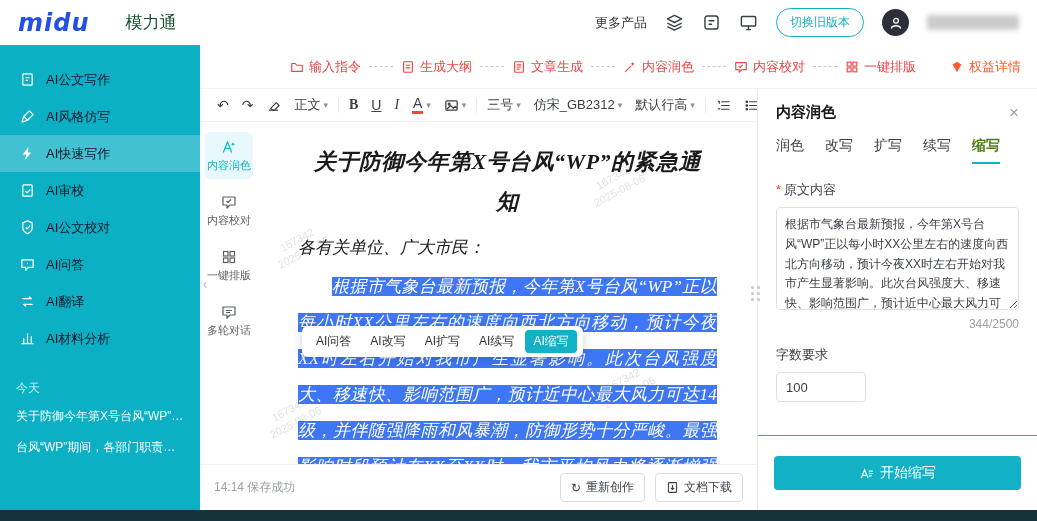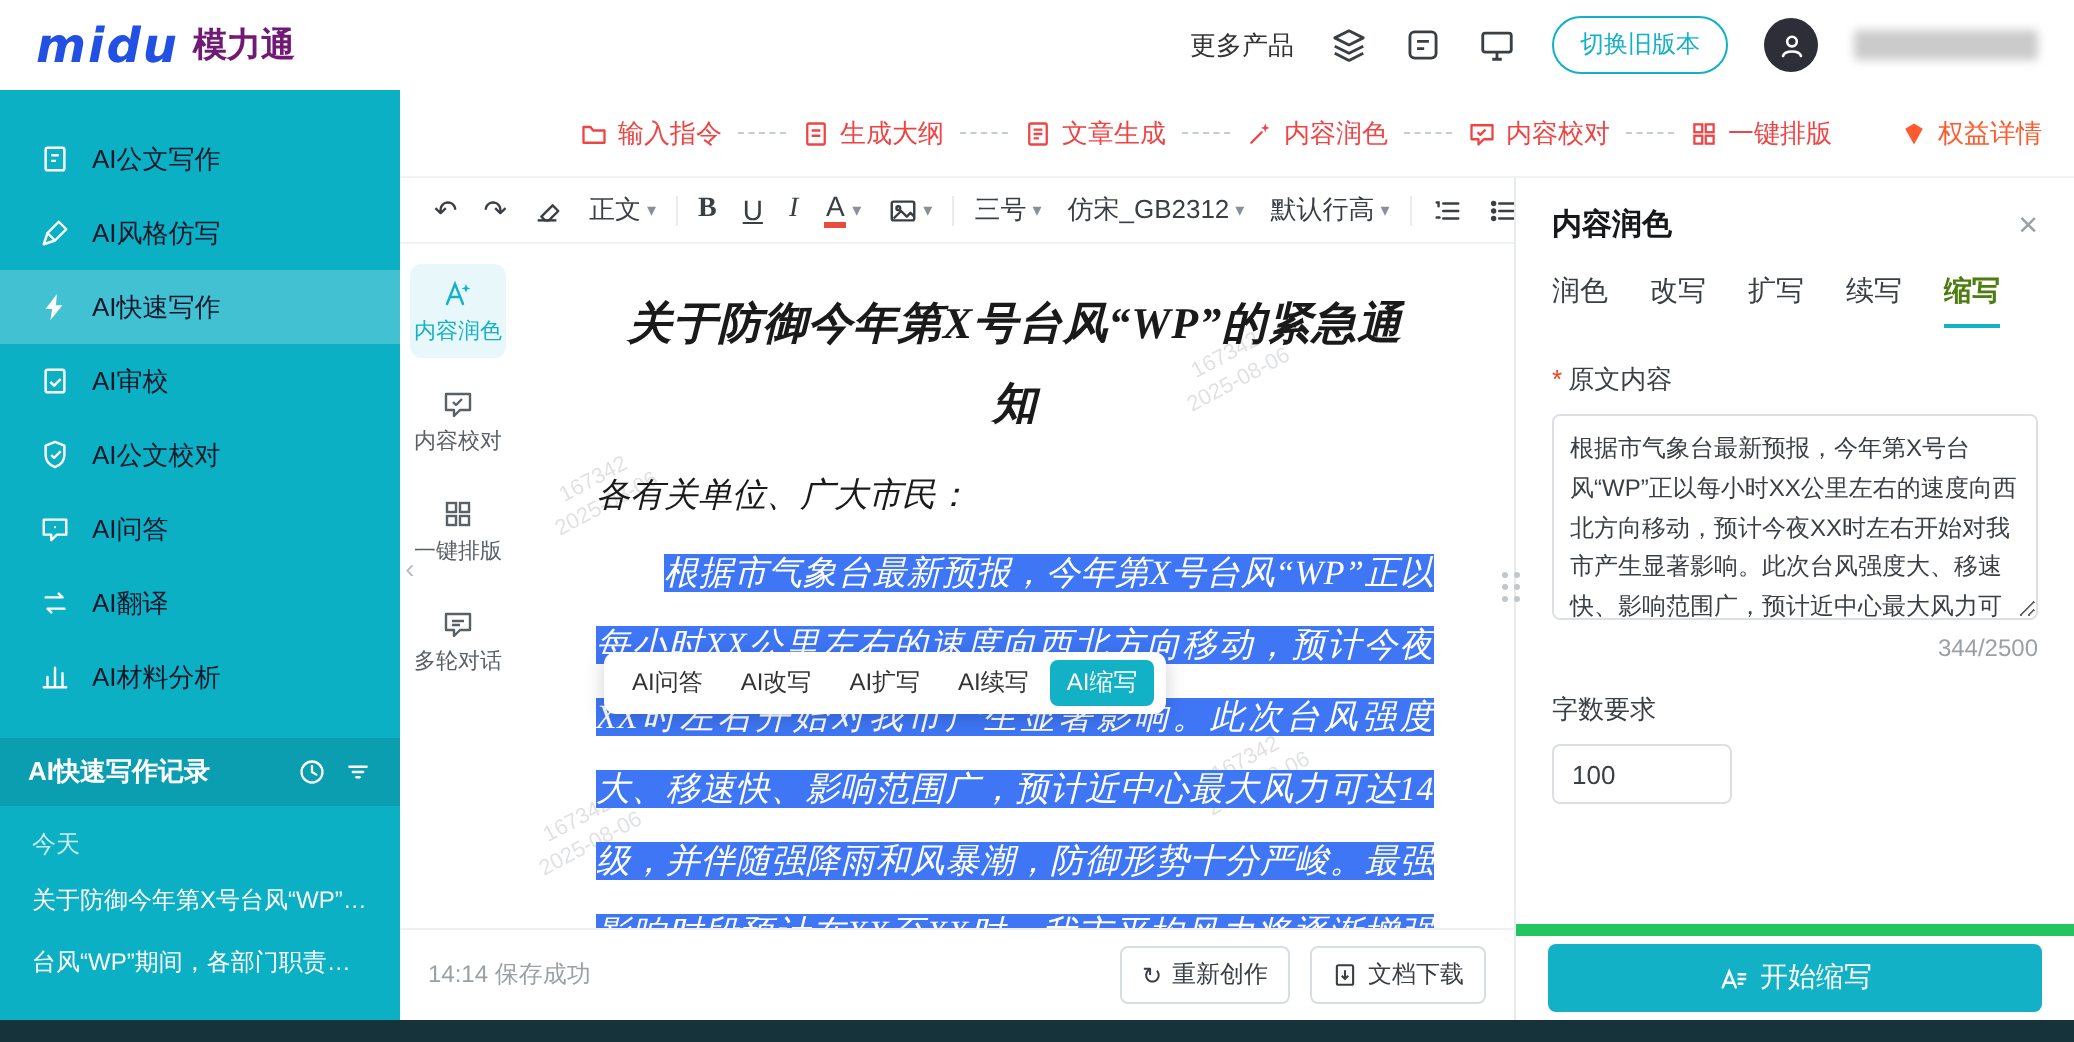--- a/index.html
+++ b/index.html
@@ -4,21 +4,21 @@
 <style>
   * { margin:0; padding:0; box-sizing:border-box; }
   html,body { width:1037px; height:521px; }
   body { font-family:"Liberation Sans","DejaVu Sans",sans-serif; color:#333; background:#fff; overflow:hidden; }
   .app { position:relative; width:1037px; height:521px; overflow:hidden; }
 
   
   .top-header { position:absolute; top:0; left:0; right:0; height:45px; background:#fff; display:flex; align-items:center; padding:0 18px; z-index:6; }
   .logo { display:flex; align-items:center; gap:7px; }
   .logo-midu { font-family:"DejaVu Sans",sans-serif; font-style:italic; font-weight:800; font-size:24px; color:#2250e3; letter-spacing:1px; }
-  .logo-cn { font-weight:700; font-size:17px; color:#701a75; }
+  .logo-cn { font-weight:400; font-size:17px; color:#14532d;margin-left:29px; }
   .header-right { margin-left:auto; display:flex; align-items:center; gap:18px; }
   .hdr-link { font-size:13px; color:#333; cursor:pointer; }
   .hdr-icon { width:19px; height:19px; color:#3a3f45; cursor:pointer; }
   .btn-old { border:1px solid #12b1c5; color:#12b1c5; background:#fff; border-radius:15px; font-size:12px; padding:5px 13px; cursor:pointer; }
   .avatar { width:27px; height:27px; border-radius:50%; background:#2e2e38; display:flex; align-items:center; justify-content:center; flex:none; }
   .blur-name { width:92px; height:15px; background:#cbcbcb; border-radius:2px; filter:blur(2.5px); }
 
   
   .sidebar { position:absolute; top:45px; left:0; width:200px; height:465px; background:#0cb0c4; padding-top:16px; display:flex; flex-direction:column; z-index:5; }
   .nav-item { display:flex; align-items:center; gap:11px; height:37px; padding:0 20px; color:#0f172a; font-size:13px; cursor:pointer; flex:none; }
@@ -85,21 +85,21 @@
   .panel-title { font-size:15px; font-weight:700; color:#17181a; }
   .close { color:#9aa0a6; font-size:17px; cursor:pointer; line-height:1; }
   .panel-tabs { display:flex; gap:21px; margin-bottom:17px; }
   .ptab { padding-bottom:7px; color:#3a3f45; font-size:14px; cursor:pointer; border-bottom:2px solid transparent; }
   .ptab.active { color:#4d7c0f; border-color:#12b1c5; font-weight:700; }
   .field-label { color:#3a3f45; font-size:13px; margin-bottom:8px; }
   .req { color:#f2451f; margin-right:3px; }
   .src { width:100%; height:103px; border:1px solid #dcdfe3; border-radius:4px; padding:7px 8px; font-family:"Liberation Sans",sans-serif; font-size:12px; line-height:1.65; color:#3a3f45; resize:vertical; }
   .count { text-align:right; color:#9aa0a6; font-size:12px; margin:4px 0 15px; }
   .wc { width:90px; height:30px; border:1px solid #dcdfe3; border-radius:4px; padding:0 9px; font-size:13px; color:#3a3f45; }
-  .panel-foot { position:absolute; left:0; right:0; bottom:0; border-top:6px solid #22c55e; padding:4px 16px; background:#fff; }
+  .panel-foot { position:absolute; left:0; right:0; bottom:0; border-top:1px solid #22c55e; padding:20px 16px; background:#fff; }
   .submit { width:100%; height:34px; background:#12b1c5; color:#fff; border:none; border-radius:4px; font-size:14px; display:flex; align-items:center; justify-content:center; gap:6px; cursor:pointer; }
   .submit .tb-icon { color:#fff; width:15px; height:15px; }
 
   .resize-dots { position:absolute; right:274px; top:46%; display:flex; flex-direction:column; gap:3px; z-index:3; cursor:col-resize; padding:3px; }
   .resize-dots i { display:flex; gap:3px; }
   .resize-dots b { width:3px; height:3px; border-radius:50%; background:#c2c7cc; }
   .collapse-tab { position:absolute; left:-2px; top:43%; width:14px; height:30px; display:flex; align-items:center; justify-content:center; color:#b6bcc2; font-size:14px; cursor:pointer; z-index:3; }
 
   .footer-strip { position:absolute; left:0; bottom:0; width:100%; height:11px; background:#16333c; z-index:7; }
 </style>
@@ -188,31 +188,20 @@
       <span>AI翻译</span>
     </div>
     <div class="nav-item">
       <svg class="nav-icon" viewBox="0 0 16 16" fill="none" stroke="#fff" stroke-width="1.3" stroke-linecap="round">
           <path d="M4 13V8M8 13V3M12 13V6M2 13.5h12"></path>
         </svg>
       <span>AI材料分析</span>
     </div>
 
     <div class="history">
-      <div class="history-head">
-        <span>AI快速写作记录</span>
-        <span class="spacer"></span>
-        <svg class="history-icon" viewBox="0 0 16 16" fill="none" stroke="#fff" stroke-width="1.3" stroke-linecap="round">
-            <circle cx="8" cy="8" r="6"></circle>
-            <path d="M8 4.5V8l2.5 1.5"></path>
-          </svg>
-        <svg class="history-icon" viewBox="0 0 16 16" fill="none" stroke="#fff" stroke-width="1.3" stroke-linecap="round">
-            <path d="M3 5h10M5 8h6M7 11h2"></path>
-          </svg>
-      </div>
       <div class="history-group">今天</div>
       <div class="history-item">关于防御今年第X号台风“WP”的紧...</div>
       <div class="history-item">台风“WP”期间，各部门职责分工明...</div>
     </div>
   </aside>
 
   <div class="main">
 
     <div class="stepper">
       <div class="step">

